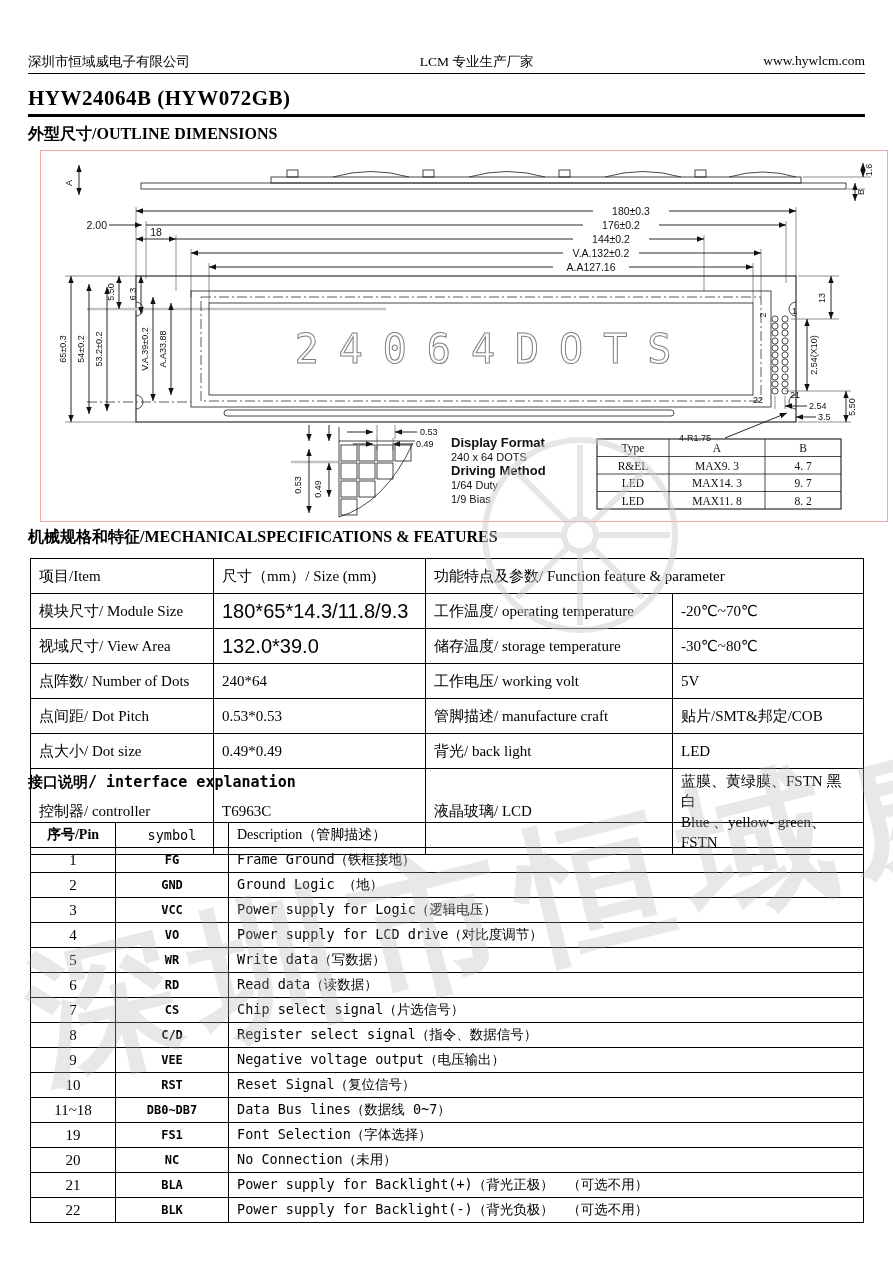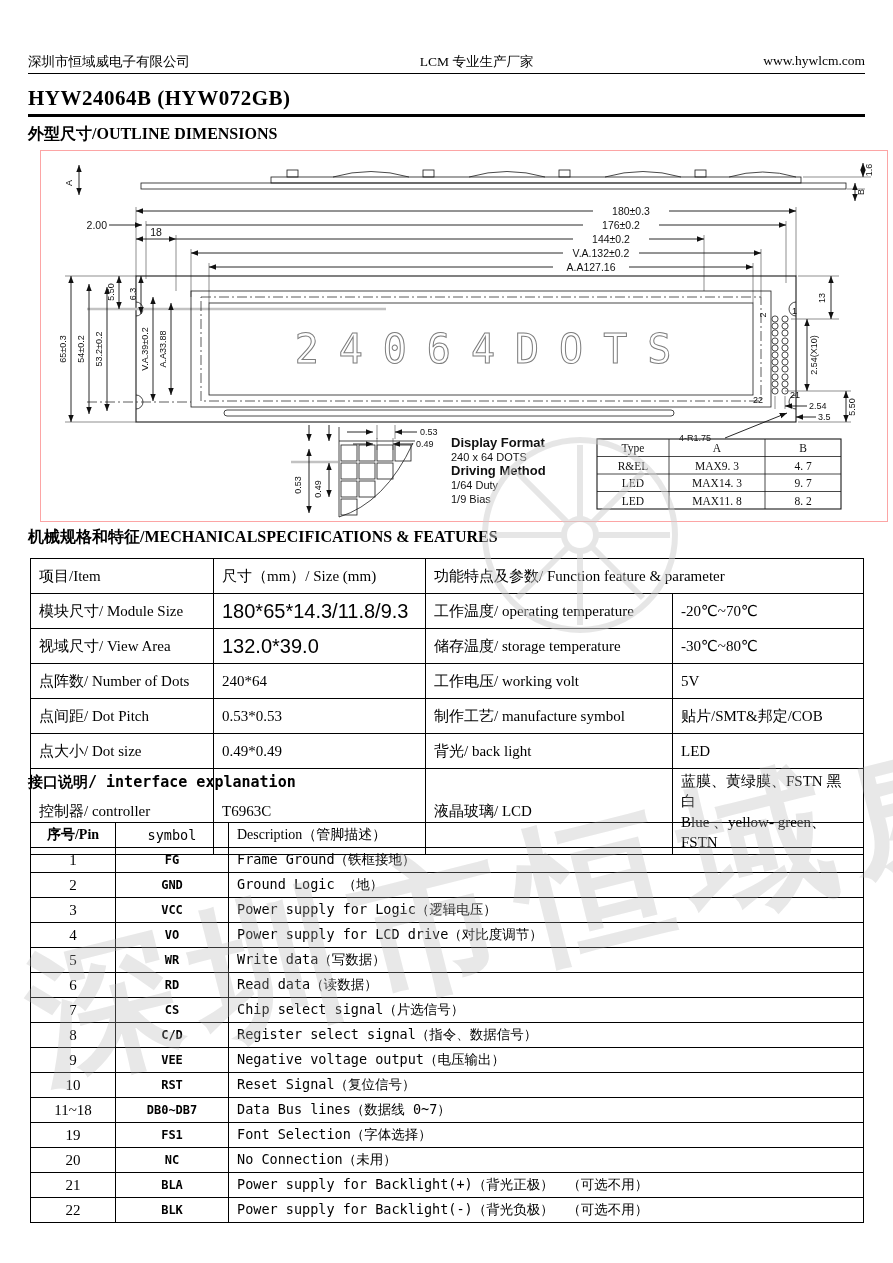--- a/index.html
+++ b/index.html
@@ -315,21 +315,21 @@
     </tr>
     <tr>
       <td>点阵数/ Number of Dots</td>
       <td>240*64</td>
       <td>工作电压/ working volt</td>
       <td>5V</td>
     </tr>
     <tr>
       <td>点间距/ Dot Pitch</td>
       <td>0.53*0.53</td>
-      <td>制作工艺/ manufacture symbol</td>
+      <td>管脚描述/ manufacture craft</td>
       <td>贴片/SMT&amp;邦定/COB</td>
     </tr>
     <tr>
       <td>点大小/ Dot size</td>
       <td>0.49*0.49</td>
       <td>背光/ back light</td>
       <td>LED</td>
     </tr>
     <tr class="tall">
       <td>控制器/ controller</td>

